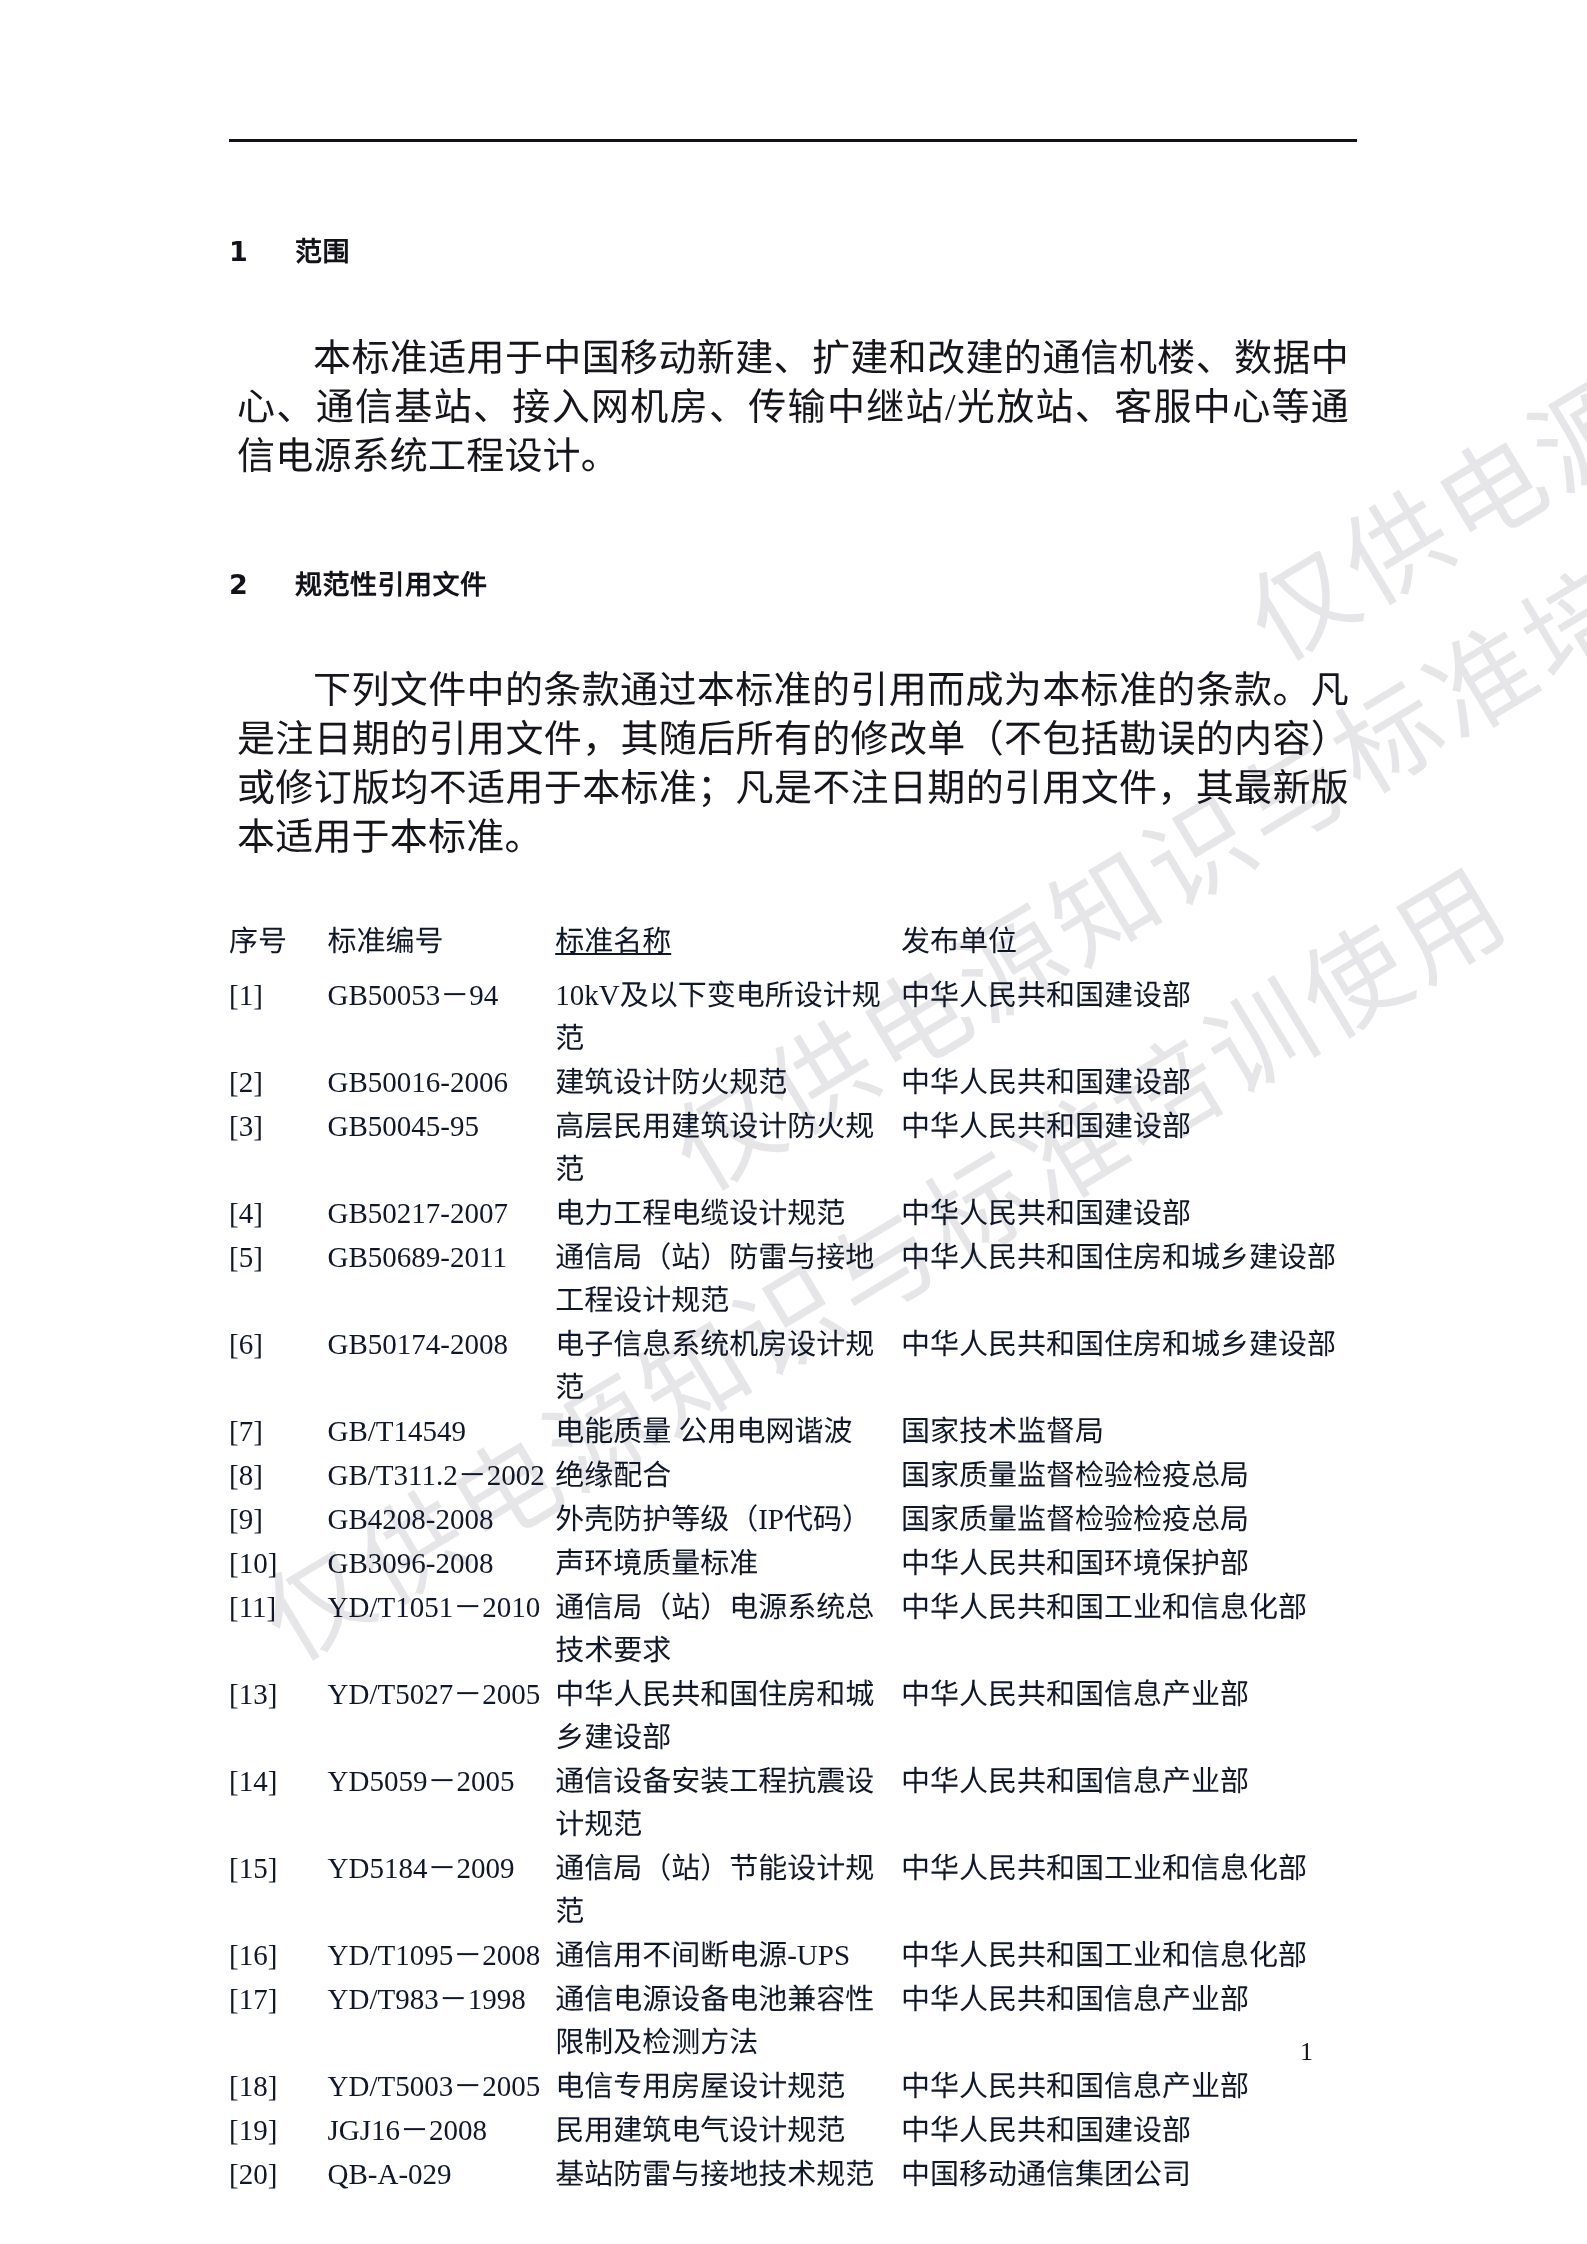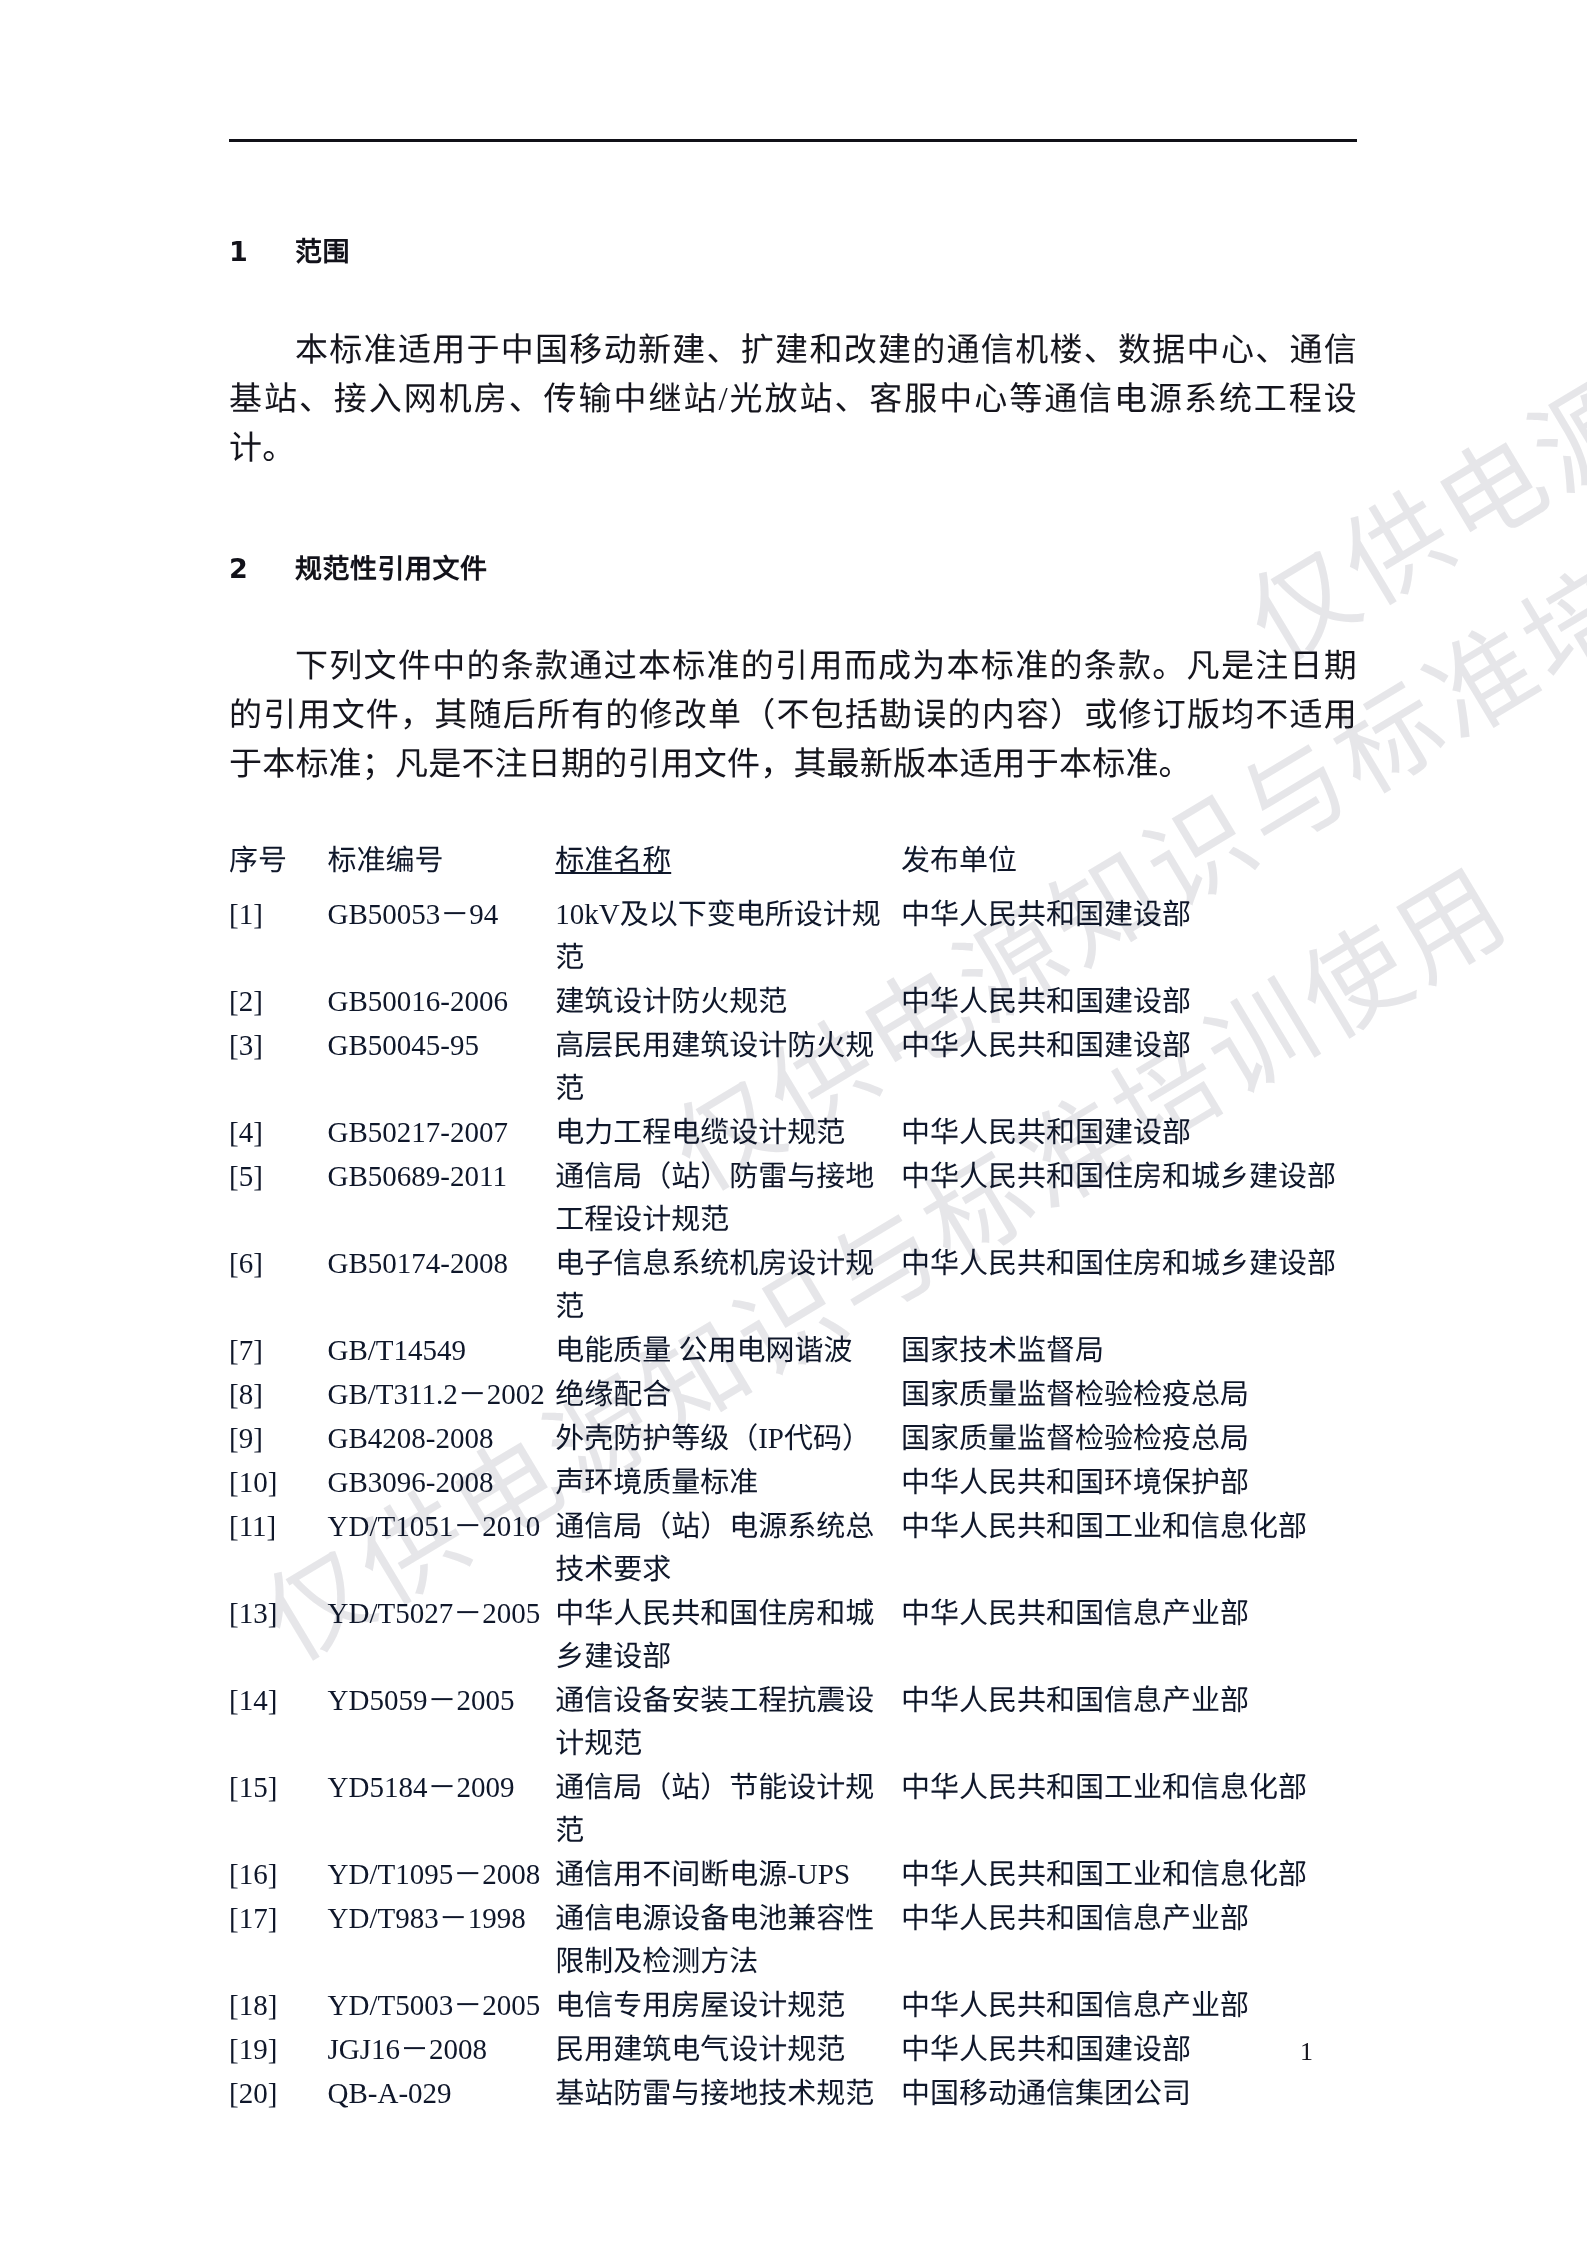--- a/index.html
+++ b/index.html
@@ -71,22 +71,22 @@
     letter-spacing: 0.5px;
     line-height: 1.2;
     display: flex;
   }
   h2.section-head .num {
     width: 66px;
     flex: 0 0 66px;
   }
 
   p.body-para {
-    margin: 0;
-    font-size: 33px;
+    margin: 8px;
+    font-size: 38px;
     line-height: 49px;
     text-align: justify;
     text-justify: inter-ideograph;
     text-indent: 2em;
     color: #15151d;
     letter-spacing: 0.2px;
   }
 
   .gap-a { height: 58px; }
   .gap-b { height: 80px; }

